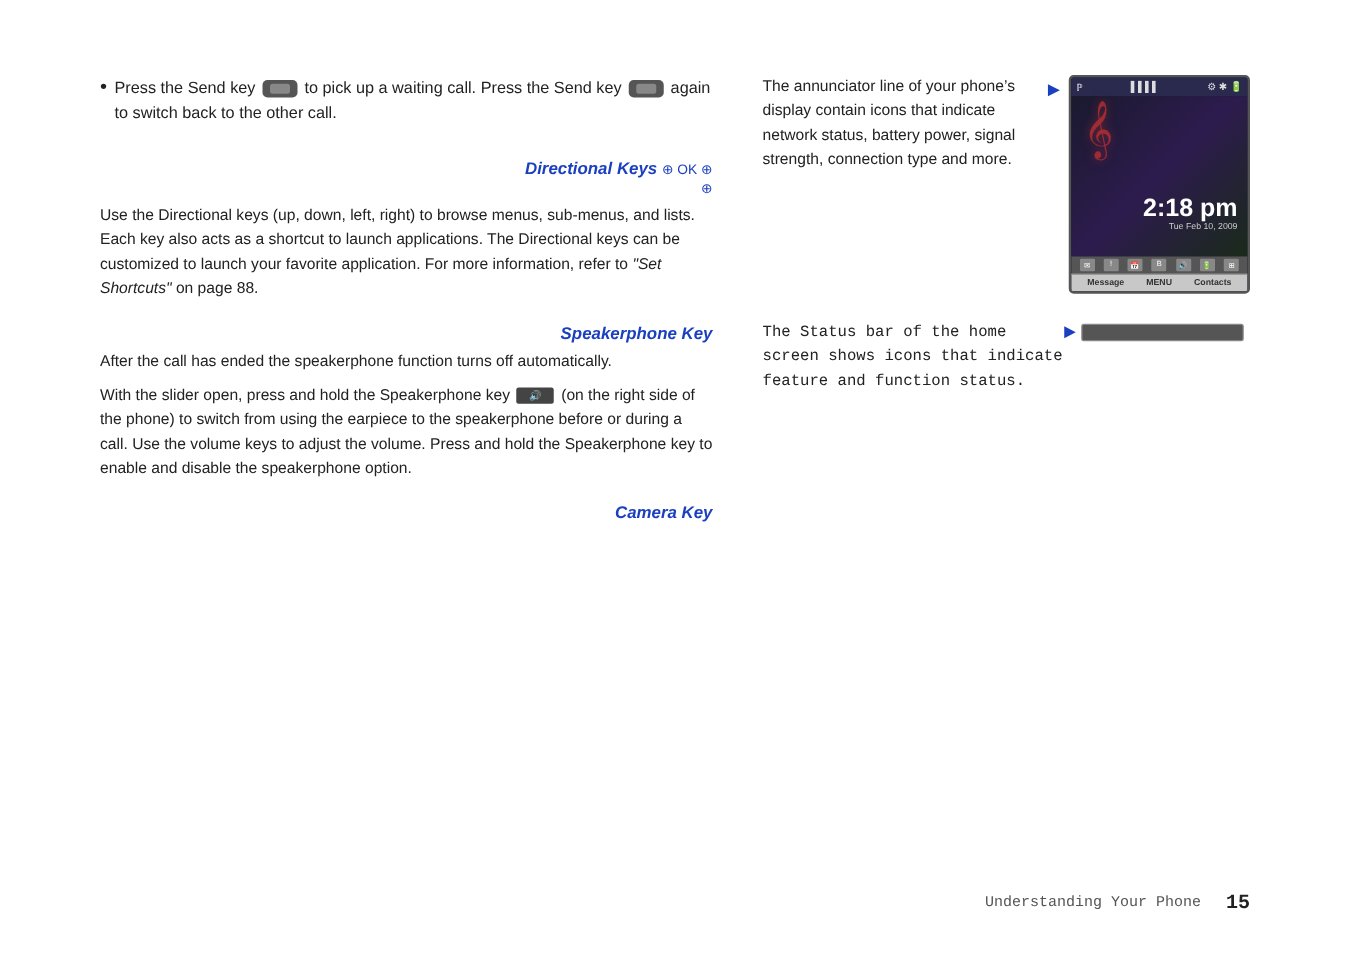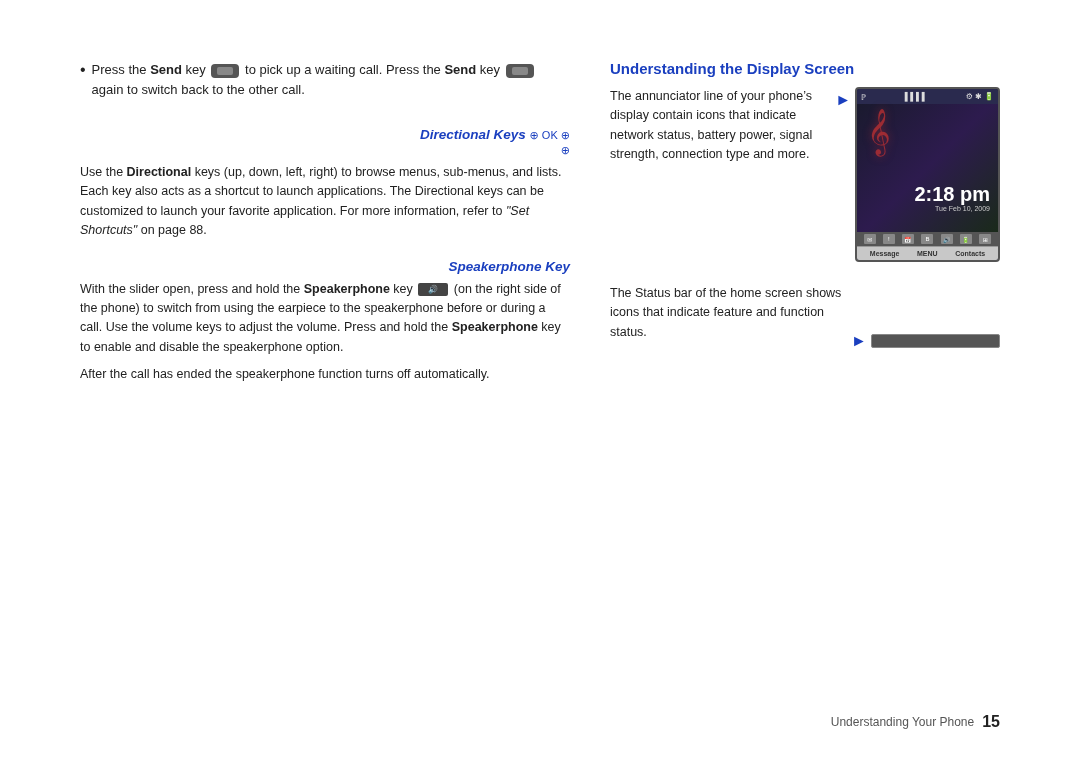--- a/index.html
+++ b/index.html
@@ -51,21 +51,21 @@
     }
     .bullet-dot {
       font-size: 16px;
       line-height: 1.3;
       flex-shrink: 0;
     }
     .bullet-text {
       font-size: 13px;
       line-height: 1.5;
     }
-    .bold { font-weight: bold; }
+    .bold { font-weight: normal; }
     .key-icon-send {
       display: inline-block;
       background: #555;
       border-radius: 4px;
       width: 28px;
       height: 14px;
       vertical-align: middle;
       margin: 0 2px;
       position: relative;
     }
@@ -220,21 +220,22 @@
     }
     
     .footer {
       display: flex;
       justify-content: flex-end;
       align-items: center;
       padding-top: 10px;
       border-top: none;
       font-size: 12px;
       color: #555;
-      gap: 8px;
+      gap: 20px;
+      font-family: Liberation Mono, monospace;
     }
     .footer-text {
       font-size: 12px;
       color: #555;
     }
     .footer-page {
       font-size: 16px;
       font-weight: bold;
       color: #222;
     }
@@ -263,33 +264,35 @@
         <span>Directional Keys</span>
         <span class="section-heading-symbols"> ⊕ OK ⊕<br>&nbsp;&nbsp;&nbsp;&nbsp;&nbsp;&nbsp;&nbsp;&nbsp;&nbsp;&nbsp;&nbsp;&nbsp;&nbsp;&nbsp;&nbsp;&nbsp;&nbsp;&nbsp;⊕</span>
       </div>
       <p class="body-text">
         Use the <span class="bold">Directional</span> keys (up, down, left, right) to browse menus, sub-menus, and lists. Each key also acts as a shortcut to launch applications. The Directional keys can be customized to launch your favorite application. For more information, refer to <span class="italic">"Set Shortcuts"</span> on page 88.
       </p>
 
       <div class="section-heading">
         <span>Speakerphone Key</span>
       </div>
+      <p class="body-text">After the call has ended the speakerphone function turns off automatically.</p>
       <p class="body-text">
         With the slider open, press and hold the <span class="bold">Speakerphone</span> key
         <span class="spk-icon">🔊</span>
         (on the right side of the phone) to switch from using the earpiece to the speakerphone before or during a call. Use the volume keys to adjust the volume. Press and hold the <span class="bold">Speakerphone</span> key to enable and disable the speakerphone option.
       </p>
-      <p class="body-text">After the call has ended the speakerphone function turns off automatically.</p>
-
+
+      <div class="section-heading">
+        <span>Camera Key</span>
+      </div>
 
     </div>
 
     <div class="right-column">
 
-      <div class="right-heading">Understanding the Display Screen</div>
 
       <div style="display:flex; align-items:flex-start; gap:16px; margin-bottom:14px;">
         <p class="body-text" style="flex:1; margin-bottom:0;">The annunciator line of your phone’s display contain icons that indicate network status, battery power, signal strength, connection type and more.</p>
         <div style="display:flex; flex-direction:column; align-items:flex-start; gap:4px;">
           <div style="display:flex; align-items:flex-start; gap:4px;">
             <span style="color:#1a3fbf; font-weight:bold; font-size:16px; margin-top:4px;">►</span>
 
             <div class="phone-screen">
 
               <div class="phone-status-bar">
@@ -319,21 +322,21 @@
               <div class="phone-bottom-bar">
                 <span>Message</span>
                 <span>MENU</span>
                 <span>Contacts</span>
               </div>
             </div>
           </div>
         </div>
       </div>
 
-      <div style="display:flex; align-items:flex-end; margin-top:8px;">
+      <div style="display:flex; align-items:flex-start; margin-top:8px;font-family:Liberation Mono, monospace;">
         <p class="body-text" style="flex:1;">The Status bar of the home screen shows icons that indicate feature and function status.</p>
         <div style="width:149px; display:flex; align-items:flex-start; gap:4px; padding-top:0px;">
           <span style="color:#1a3fbf; font-weight:bold; font-size:16px; margin-top:0px;">►</span>
           <div style="width:130px; height:14px; background:#555; border:1px solid #888; border-radius:2px; margin-top:2px;"></div>
         </div>
       </div>
 
     </div>
   </div>
 

